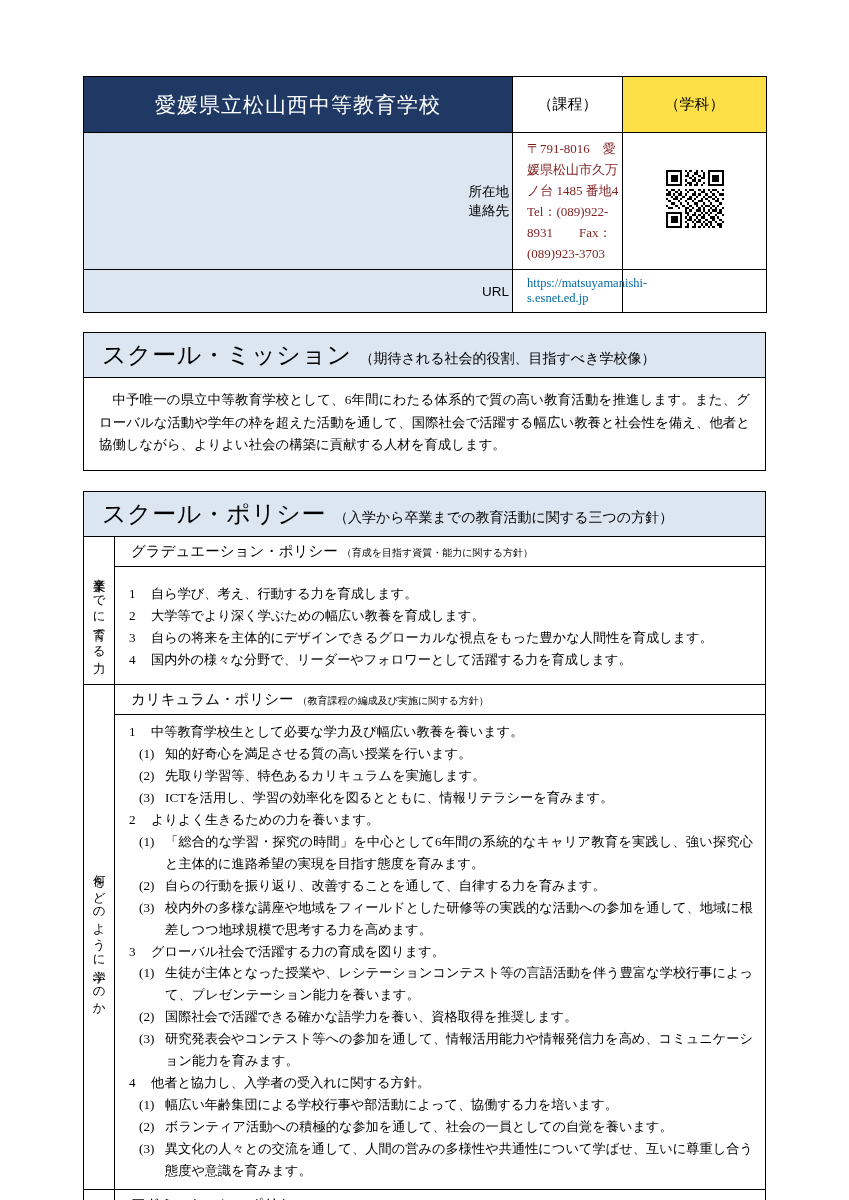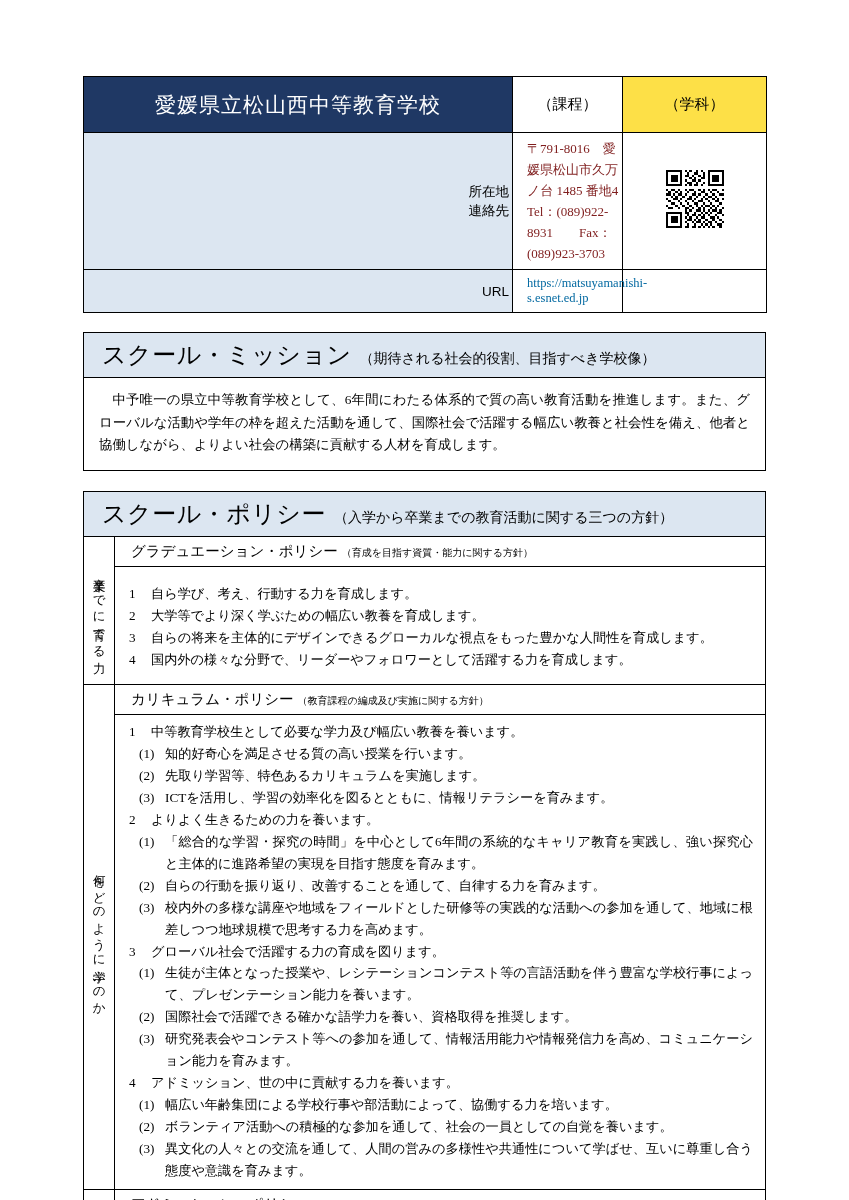--- a/index.html
+++ b/index.html
@@ -529,21 +529,21 @@
           <div class="li indent">
             <span class="li-num sub">(2)</span>
             <span class="li-text">国際社会で活躍できる確かな語学力を養い、資格取得を推奨します。</span>
           </div>
           <div class="li indent">
             <span class="li-num sub">(3)</span>
             <span class="li-text">研究発表会やコンテスト等への参加を通して、情報活用能力や情報発信力を高め、コミュニケーション能力を育みます。</span>
           </div>
           <div class="li">
             <span class="li-num">4</span>
-            <span class="li-text">アドミッション、世の中に貢献する力を養います。</span>
+            <span class="li-text">他者と協力し、入学者の受入れに関する方針。</span>
           </div>
           <div class="li indent">
             <span class="li-num sub">(1)</span>
             <span class="li-text">幅広い年齢集団による学校行事や部活動によって、協働する力を培います。</span>
           </div>
           <div class="li indent">
             <span class="li-num sub">(2)</span>
             <span class="li-text">ボランティア活動への積極的な参加を通して、社会の一員としての自覚を養います。</span>
           </div>
           <div class="li indent">

